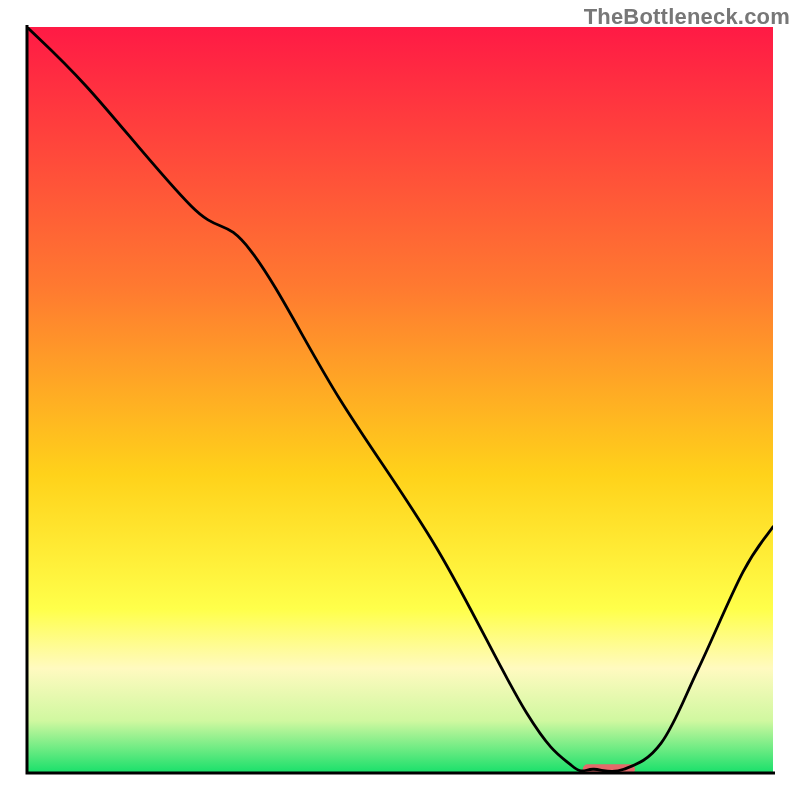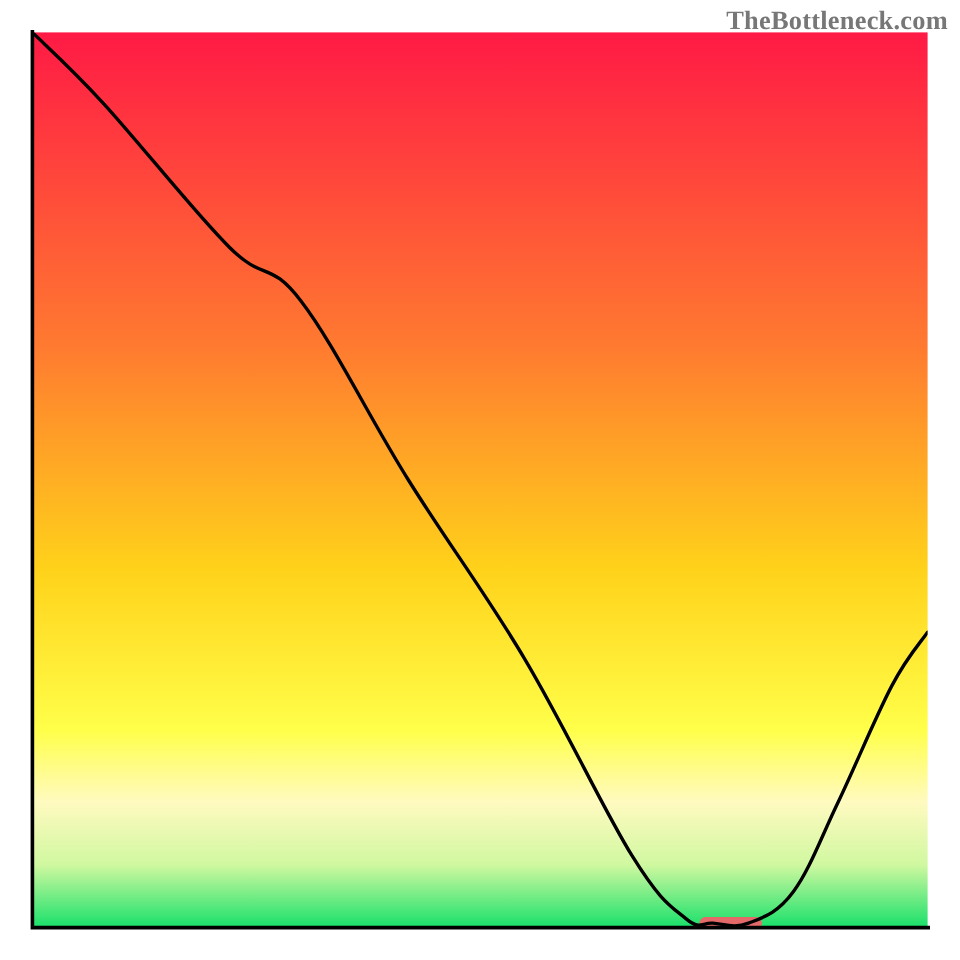--- a/index.html
+++ b/index.html
@@ -12,21 +12,21 @@
   }
   .container {
     position: relative;
     width: 800px;
     height: 800px;
   }
   .watermark {
     position: absolute;
     top: 4px;
     right: 10px;
-    font-family: Liberation Serif, serif;
+    font-family: Liberation Sans, sans-serif;
     font-size: 22px;
     font-weight: bold;
     color: #777777;
     letter-spacing: 0.2px;
   }
   svg {
     display: block;
   }
 </style>
 </head>

